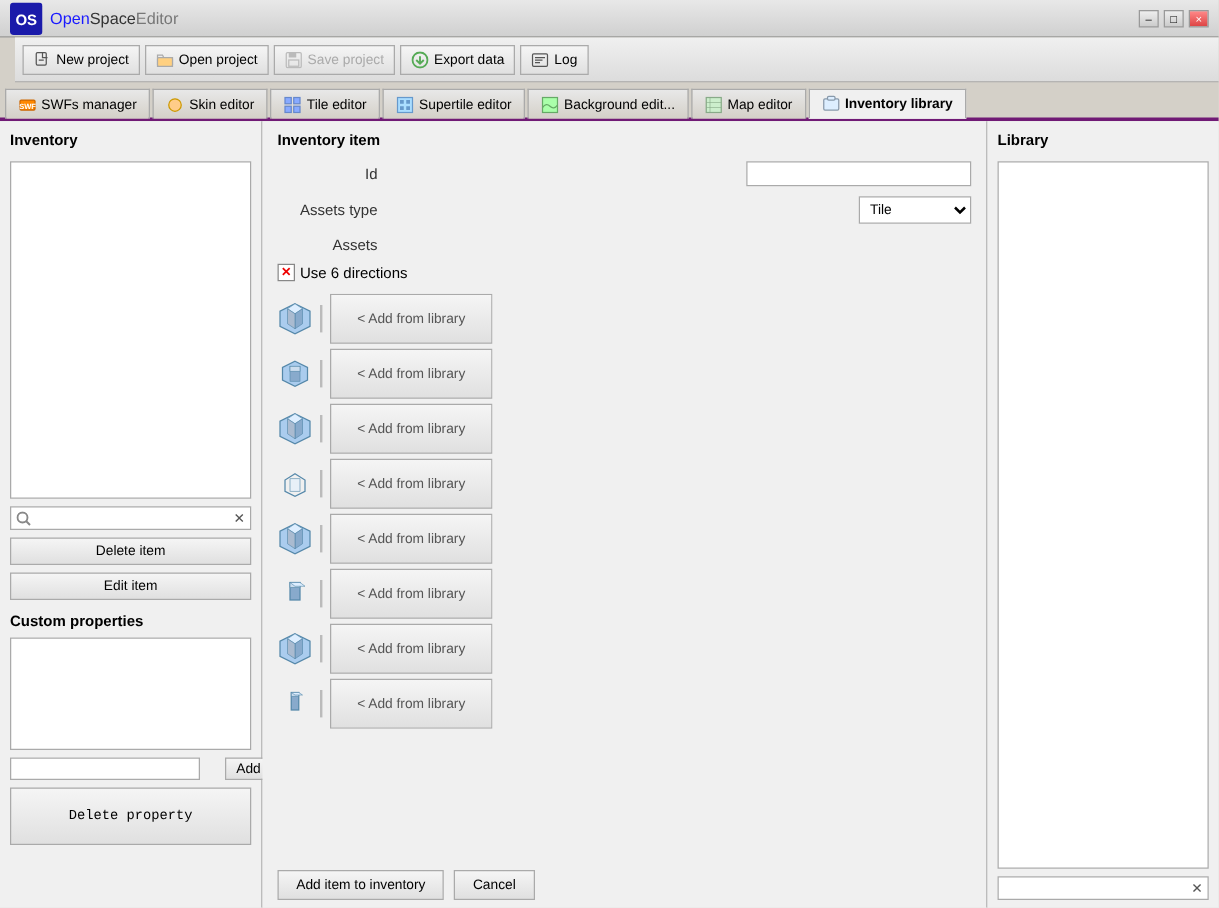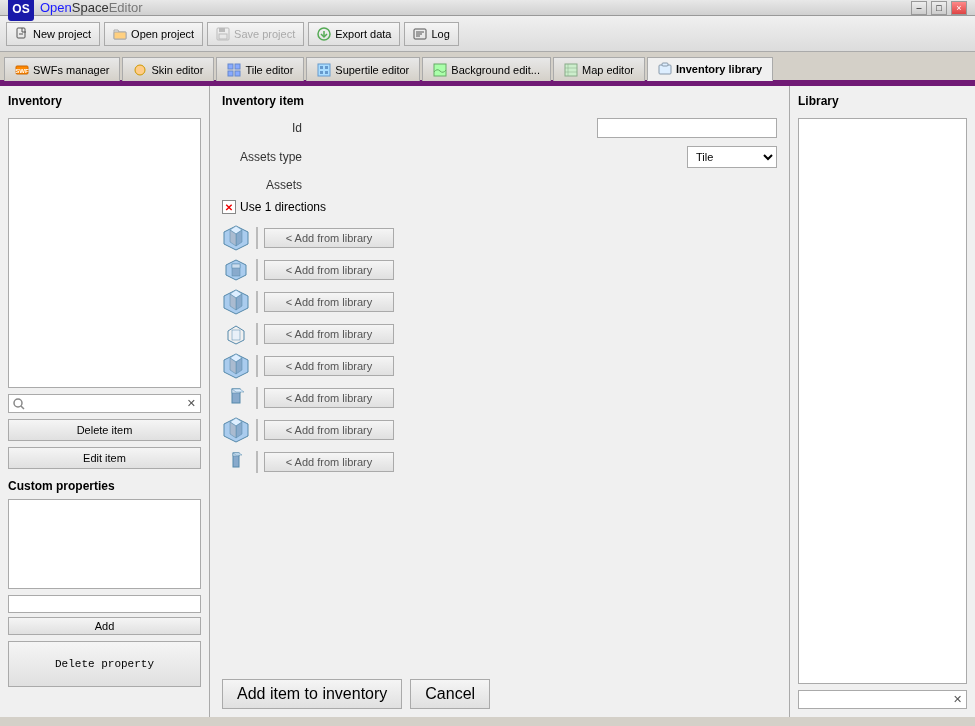--- a/index.html
+++ b/index.html
@@ -1,61 +1,62 @@
 <!DOCTYPE html>
 <html><head>
   <meta charset="utf-8">
   <style>
     * { box-sizing: border-box; margin: 0; padding: 0; }
     body { font-family: Arial, sans-serif; font-size: 12px; background: #d4d0c8; width: 975px; height: 726px; overflow: hidden; }
 
     
     .title-bar {
       background: linear-gradient(to bottom, #e8e8e8, #d0d0d0);
-      height: 16px;
+      height: 30px;
       display: flex;
       align-items: center;
       padding: 0 8px;
       border-bottom: 1px solid #999;
       justify-content: space-between;
     }
     .title-bar-left { display: flex; align-items: center; gap: 6px; }
     .app-logo { width: 26px; height: 26px; }
     .title-bar-right { display: flex; gap: 4px; }
     .title-btn { width: 16px; height: 14px; border: 1px solid #999; background: linear-gradient(to bottom, #eee, #ccc); font-size: 9px; display: flex; align-items: center; justify-content: center; cursor: pointer; }
 
     
     .toolbar {
       background: linear-gradient(to bottom, #f0f0f0, #dcdcdc);
       height: 36px;
       display: flex;
       align-items: center;
       padding: 0 6px;
       gap: 4px;
       border-bottom: 1px solid #aaa;
+      margin-left: 12px;
     }
     .toolbar-btn {
       display: flex;
       align-items: center;
       gap: 4px;
       padding: 3px 8px;
       border: 1px solid #aaa;
       background: linear-gradient(to bottom, #f5f5f5, #e0e0e0);
       font-size: 11px;
       cursor: pointer;
       height: 24px;
     }
 
     
     .tab-bar {
       background: #d4d0c8;
       display: flex;
       align-items: flex-end;
       padding: 4px 4px 0;
-      border-bottom: 6px solid #701a75;
+      border-bottom: 3px solid #701a75;
       gap: 2px;
     }
     .tab {
       display: flex;
       align-items: center;
       gap: 4px;
       padding: 4px 10px;
       border: 1px solid #aaa;
       border-bottom: none;
       background: linear-gradient(to bottom, #e8e8e8, #d4d0c8);
@@ -125,21 +126,21 @@
       cursor: pointer;
       text-align: center;
     }
     .custom-props-title { font-weight: bold; font-size: 12px; margin-top: 4px; }
     .custom-props-area {
       border: 1px solid #aaa;
       background: white;
       height: 90px;
       flex-shrink: 0;
     }
-    .custom-props-bottom { display: flex; gap: 4px; flex-direction: column; }
+    .custom-props-bottom { display: flex; gap: 20px; }
     .custom-props-input {
       flex: 1;
       border: 1px solid #aaa;
       padding: 2px 4px;
       font-size: 11px;
     }
     .add-btn {
       padding: 2px 8px;
       border: 1px solid #aaa;
       background: linear-gradient(to bottom, #f5f5f5, #e0e0e0);
@@ -241,21 +242,21 @@
       gap: 6px;
     }
     .asset-slot {
       flex: 1;
       height: 22px;
       border: 1px solid #bbb;
       background: white;
     }
     .add-library-btn {
       width: 130px;
-      height: 20px;
+      height: 40px;
       border: 1px solid #aaa;
       background: linear-gradient(to bottom, #f5f5f5, #e0e0e0);
       font-size: 11px;
       cursor: pointer;
       text-align: center;
       display: flex;
       align-items: center;
       justify-content: center;
       color: #555;
       flex-shrink: 0;
@@ -264,21 +265,21 @@
     .bottom-buttons {
       display: flex;
       gap: 8px;
       margin-top: auto;
       padding-top: 8px;
     }
     .bottom-btn {
       padding: 5px 14px;
       border: 1px solid #aaa;
       background: linear-gradient(to bottom, #f5f5f5, #e0e0e0);
-      font-size: 16px;
+      font-size: 11px;
       cursor: pointer;
     }
 
     
     .right-panel {
       width: 185px;
       background: #f0f0f0;
       padding: 8px;
       display: flex;
       flex-direction: column;
@@ -474,21 +475,21 @@
         <option>Item</option>
       </select>
     </div>
 
     <div class="assets-row">
       <span class="assets-label">Assets</span>
       <div class="assets-content">
 
         <div class="checkbox-row">
           <div class="checkbox-x">✕</div>
-          <span>Use 1 directions</span>
+          <span>Use 6 directions</span>
         </div>
 
         <div class="assets-scroll">
 
           <div class="asset-row">
             <svg class="tile-svg" viewBox="0 0 28 28">
               <polygon points="14,2 26,8 26,20 14,26 2,20 2,8" fill="#aaccee" stroke="#5588aa" stroke-width="1"></polygon>
               <polygon points="14,2 20,6 14,10 8,6" fill="#ddeeff" stroke="#5588aa" stroke-width="0.5"></polygon>
               <polygon points="14,10 20,6 20,18 14,22" fill="#88aacc" stroke="#5588aa" stroke-width="0.5"></polygon>
               <polygon points="14,10 8,6 8,18 14,22" fill="#aabbd0" stroke="#5588aa" stroke-width="0.5"></polygon>

